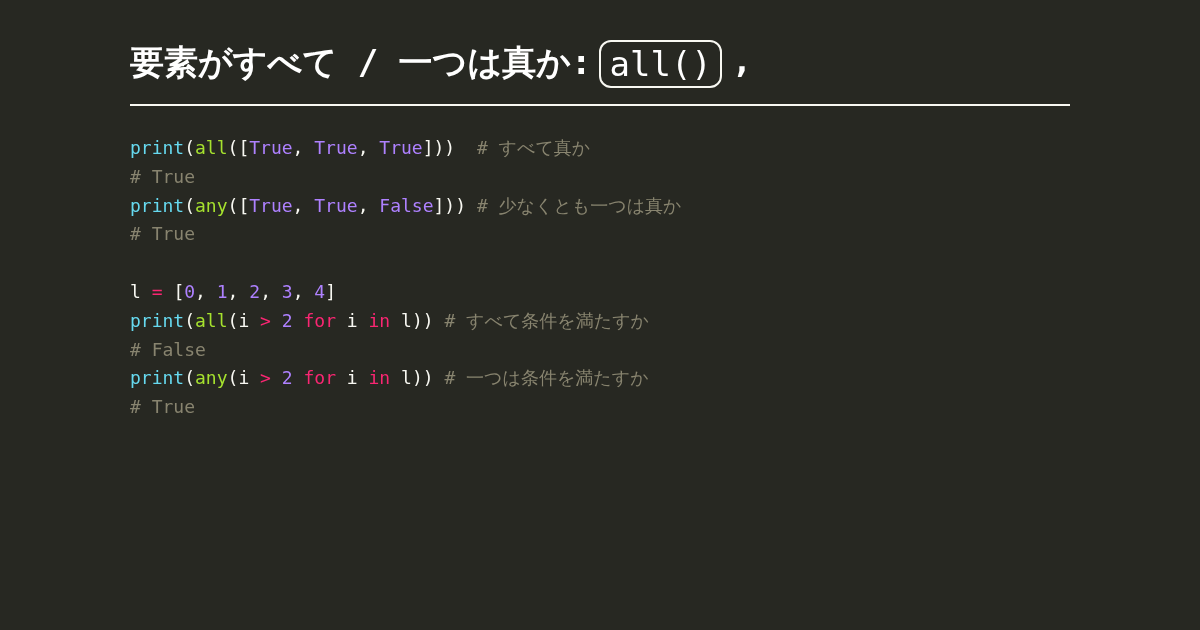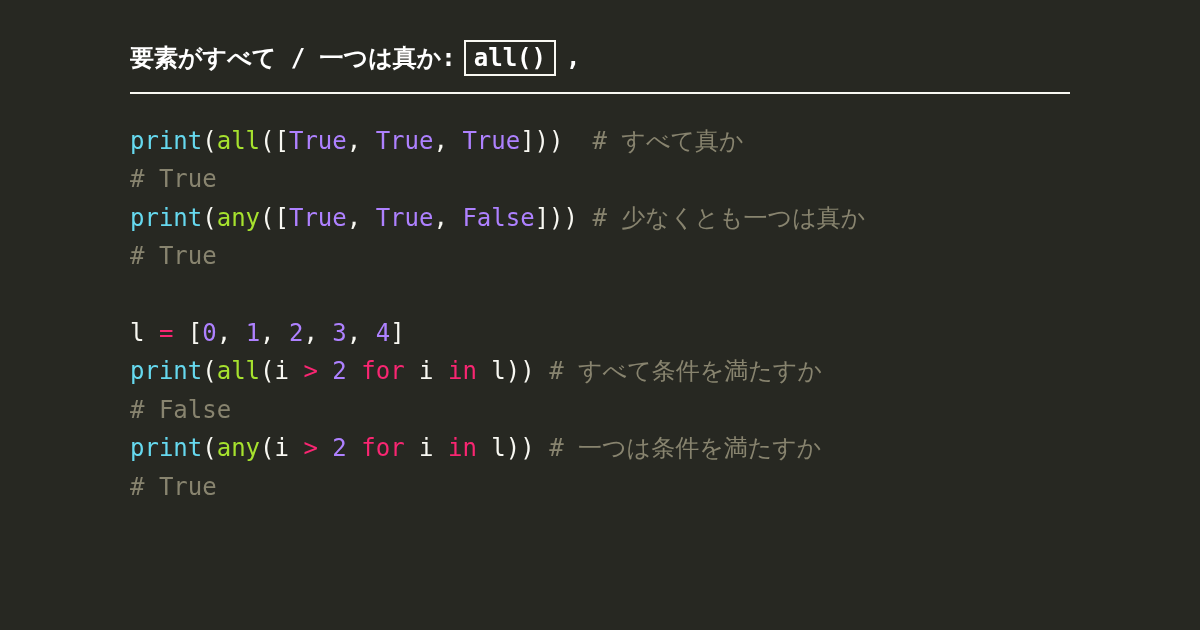--- a/index.html
+++ b/index.html
@@ -10,45 +10,44 @@
     body {
       width: 1200px;
       height: 630px;
       background: #272822;
       font-family: 'Menlo', 'Consolas', 'Monaco', monospace;
       color: #f8f8f2;
       padding: 40px 130px 40px 130px;
       overflow: hidden;
     }
     .heading {
-      font-size: 24px;
+      font-size: 34px;
       font-weight: bold;
       color: #ffffff;
       padding-bottom: 16px;
       border-bottom: 2px solid #f8f8f2;
       margin-bottom: 28px;
       display: flex;
-      align-items: center;
       flex-wrap: wrap;
       gap: 8px;
       font-family: 'Hiragino Kaku Gothic ProN', 'Meiryo', 'Menlo', monospace;
     }
     .heading .code-box {
       border: 2px solid #f8f8f2;
-      border-radius: 0;
+      border-radius: 12px;
       padding: 2px 8px;
       font-family: 'Menlo', 'Consolas', monospace;
-      font-weight: bold;
+      font-weight: normal;
     }
     .heading .sep {
       font-family: 'Menlo', monospace;
       padding: 0 2px;
     }
     .code-block {
-      font-size: 24px;
+      font-size: 18px;
       line-height: 1.6;
       white-space: pre;
       font-family: 'Menlo', 'Consolas', 'Monaco', monospace;
     }
     .c-fn      { color: #66d9ef; }   
     .c-builtin { color: #a6e22e; }   
     .c-punct   { color: #f8f8f2; }   
     .c-const   { color: #ae81ff; }   
     .c-comment { color: #88846f; }   
     .c-op      { color: #f92672; }   

